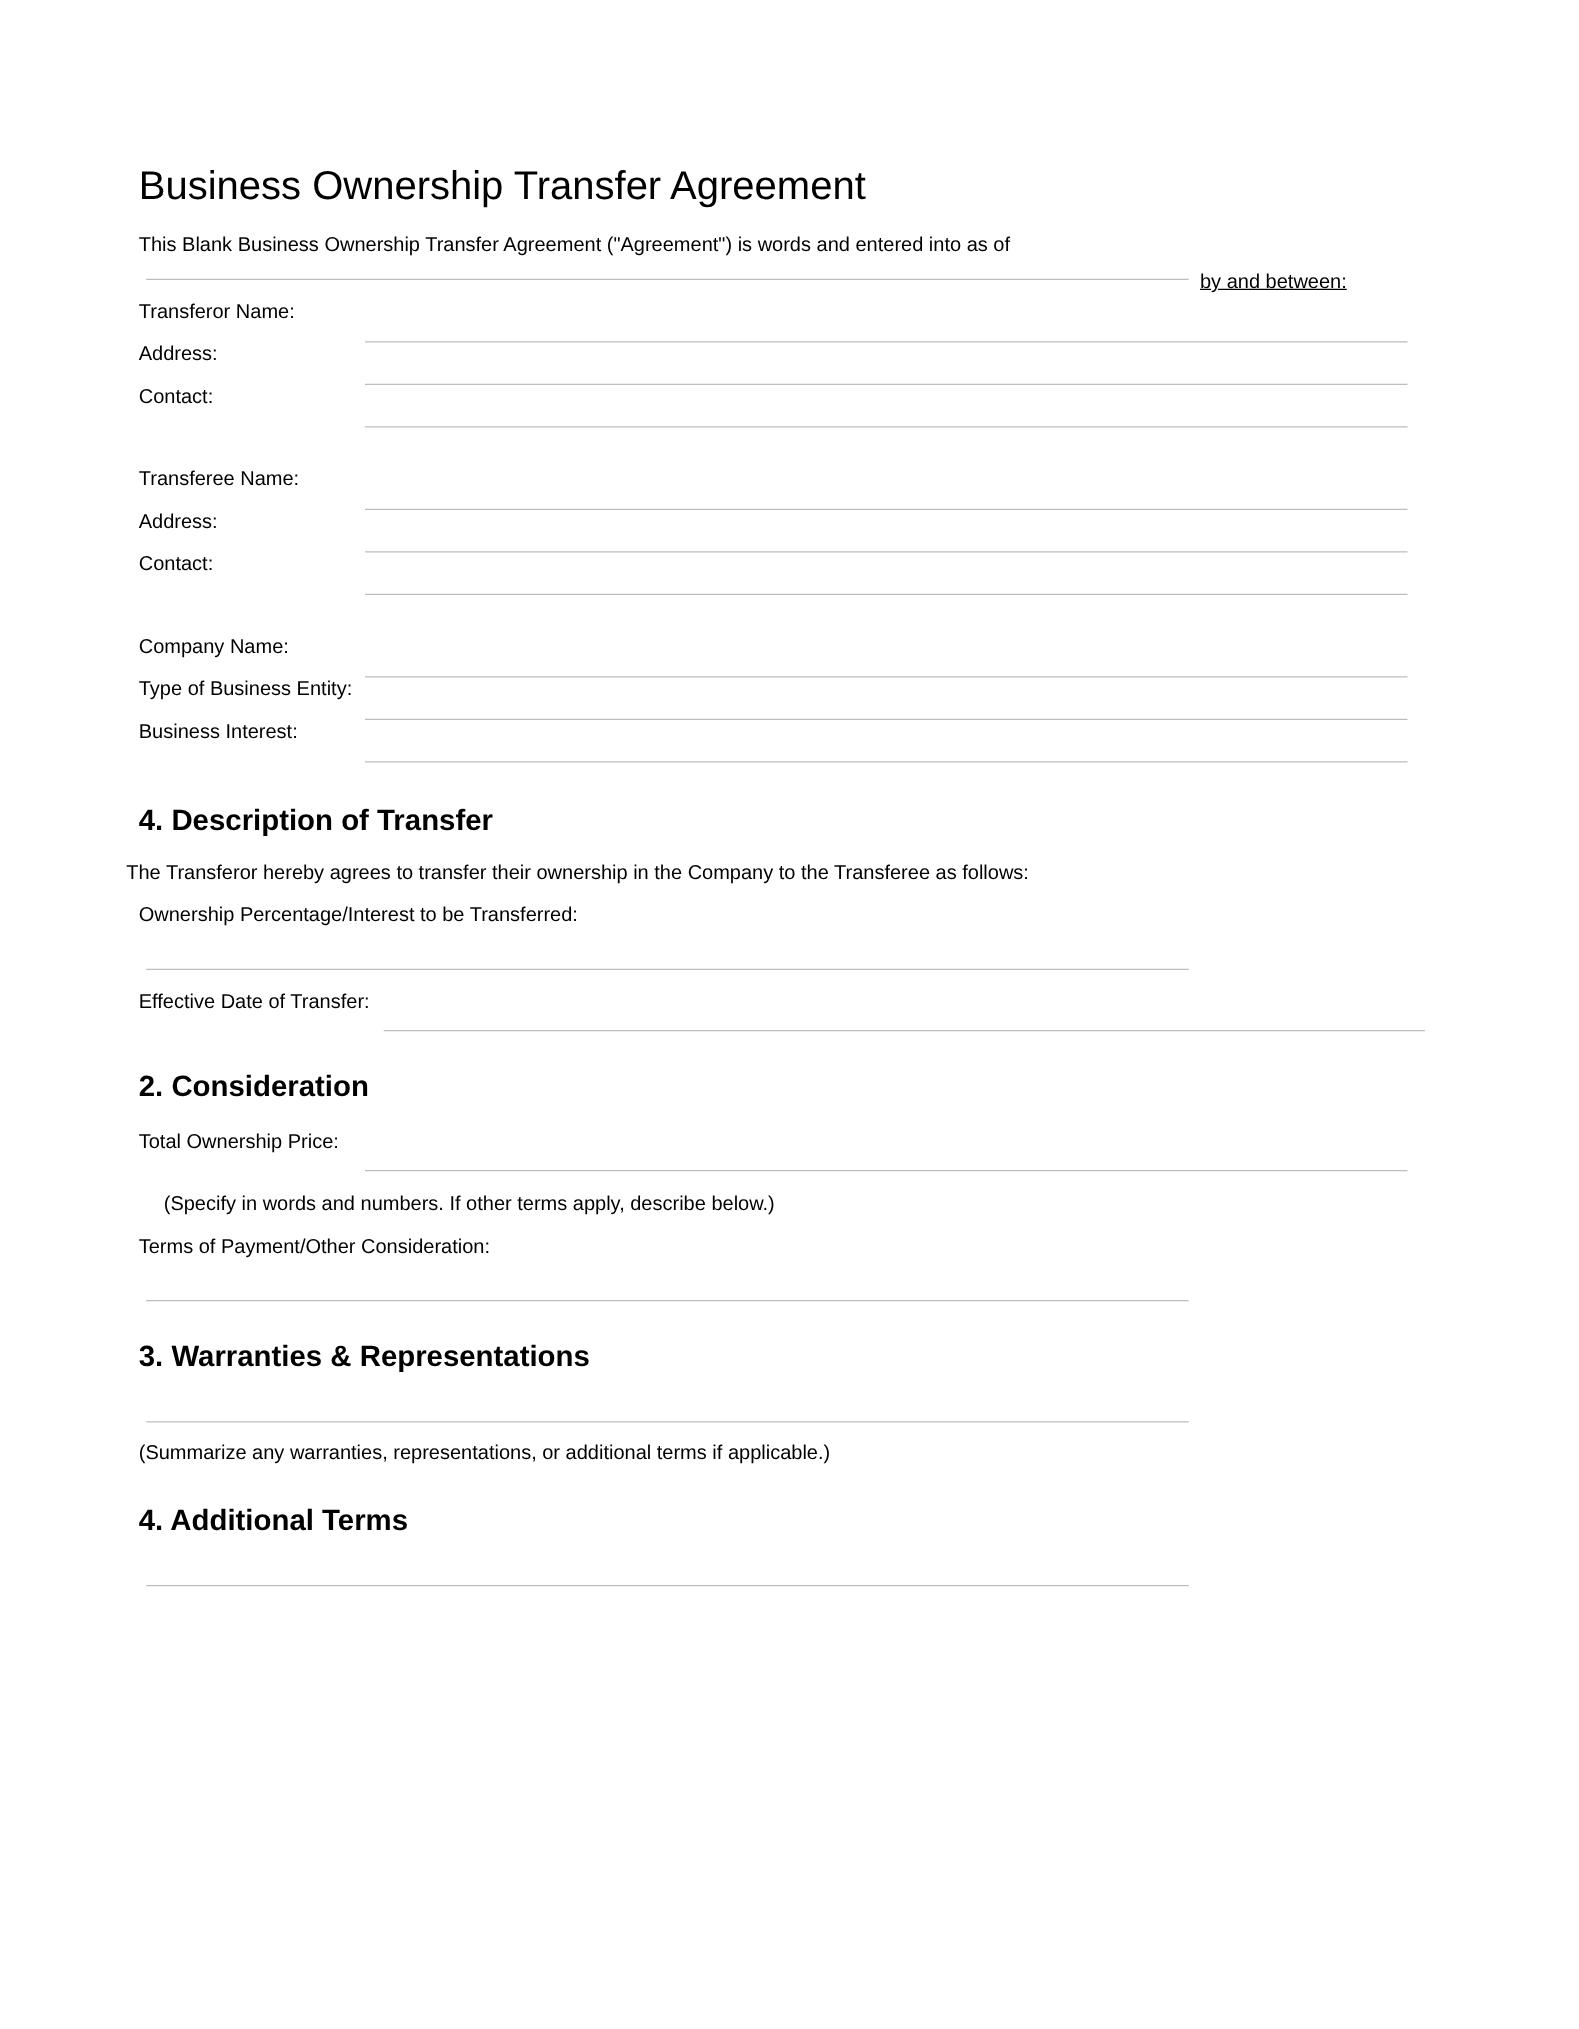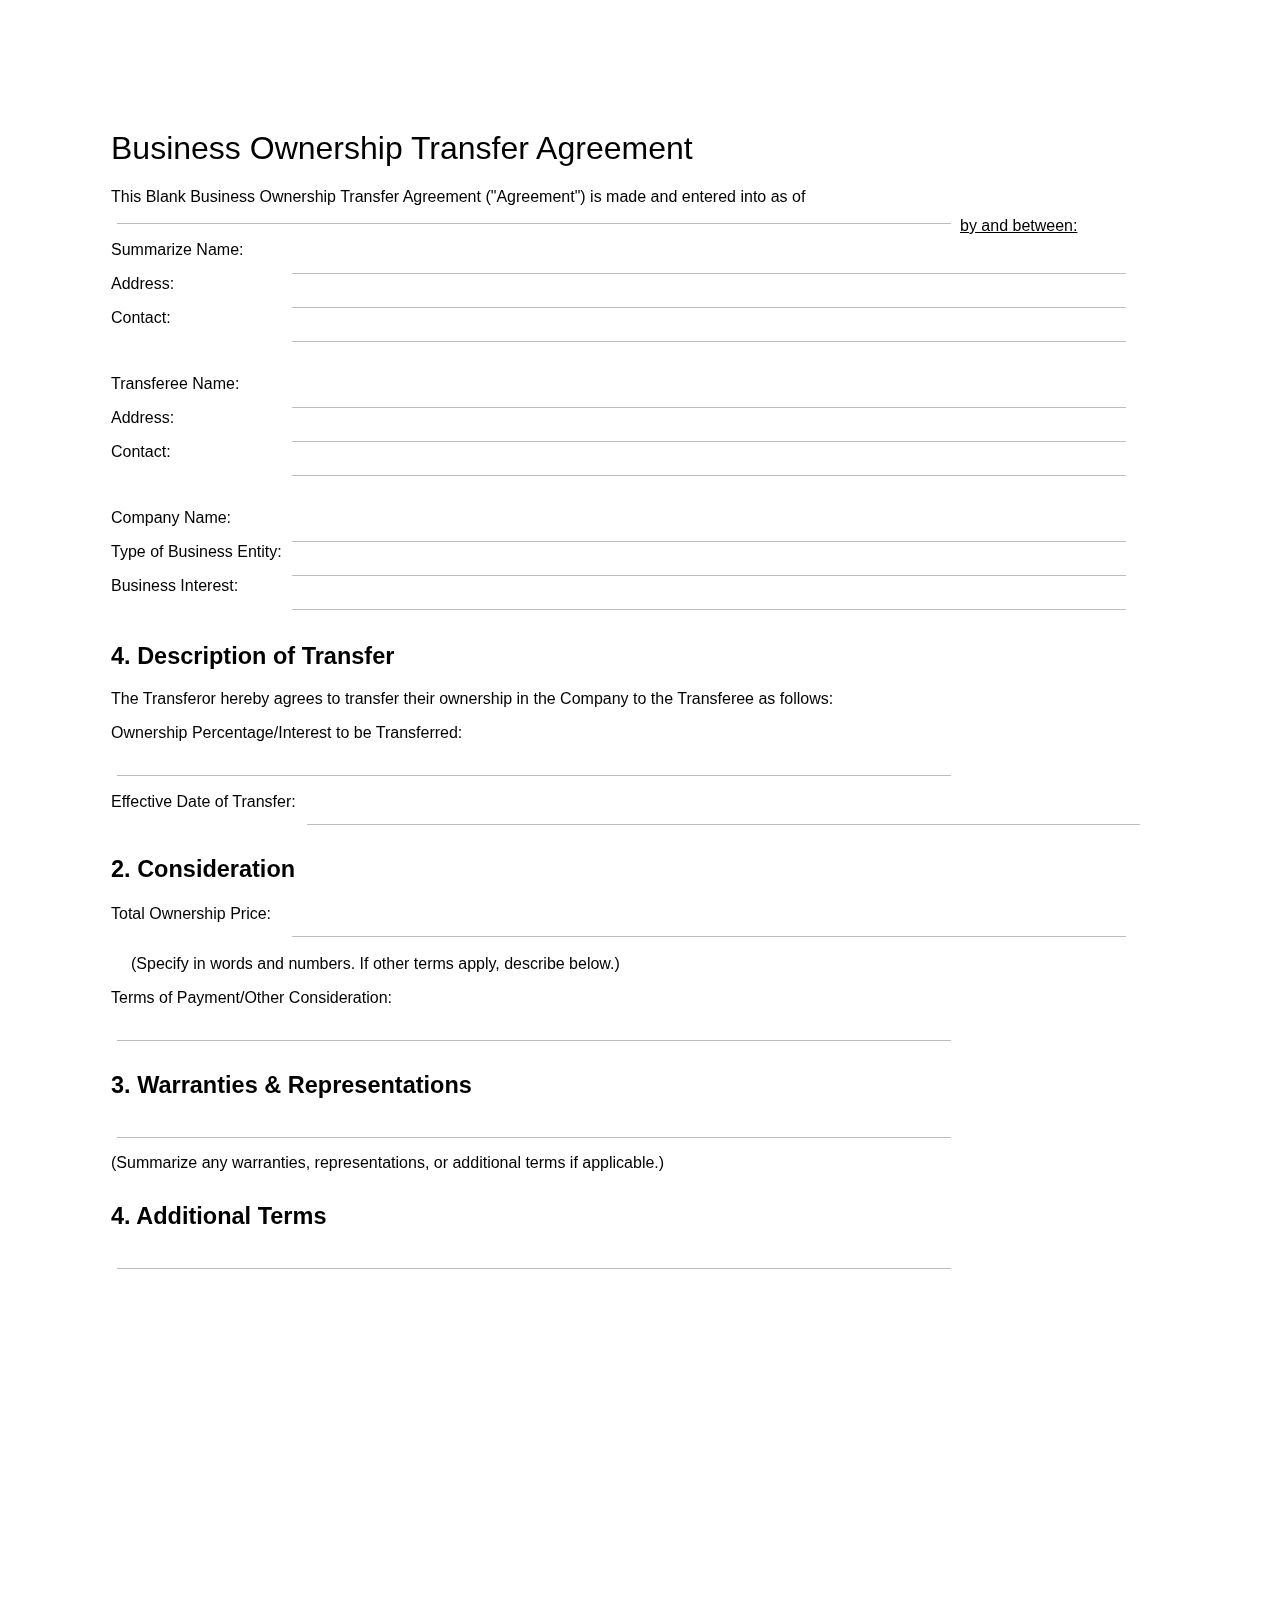--- a/index.html
+++ b/index.html
@@ -9,25 +9,25 @@
   .title { font-size: 32px; font-weight: normal; left: 111px; top: 130px; }
   .p { font-size: 16px; line-height: 19px; }
   .h2 { font-size: 23.5px; font-weight: bold; left: 111px; }
   .line { position: absolute; height: 0; border-top: 1.5px solid #bdbdbd; }
 </style>
 </head>
 <body>
 
 <div class="abs title">Business Ownership Transfer Agreement</div>
 
-<div class="abs p" style="left:111px; top:187px;">This Blank Business Ownership Transfer Agreement ("Agreement") is made and entered into as of</div>
+<div class="abs p" style="left:111px; top:187px;">This Blank Business Ownership Transfer Agreement ("Agreement") is words and entered into as of</div>
 <div class="line" style="left:117px; width:834px; top:223px;"></div>
 <div class="abs p" style="left:960px; top:216px;text-decoration:underline;">by and between:</div>
 
-<div class="abs p" style="left:111px; top:240px;">Summarize Name:</div>
+<div class="abs p" style="left:111px; top:240px;">Transferor Name:</div>
 <div class="line" style="left:292px; width:834px; top:273px;"></div>
 <div class="abs p" style="left:111px; top:274px;">Address:</div>
 <div class="line" style="left:292px; width:834px; top:307px;"></div>
 <div class="abs p" style="left:111px; top:308px;">Contact:</div>
 <div class="line" style="left:292px; width:834px; top:341px;"></div>
 
 <div class="abs p" style="left:111px; top:374px;">Transferee Name:</div>
 <div class="line" style="left:292px; width:834px; top:407px;"></div>
 <div class="abs p" style="left:111px; top:408px;">Address:</div>
 <div class="line" style="left:292px; width:834px; top:441px;"></div>
@@ -35,21 +35,21 @@
 <div class="line" style="left:292px; width:834px; top:475px;"></div>
 
 <div class="abs p" style="left:111px; top:508px;">Company Name:</div>
 <div class="line" style="left:292px; width:834px; top:541px;"></div>
 <div class="abs p" style="left:111px; top:542px;">Type of Business Entity:</div>
 <div class="line" style="left:292px; width:834px; top:575px;"></div>
 <div class="abs p" style="left:111px; top:576px;">Business Interest:</div>
 <div class="line" style="left:292px; width:834px; top:609px;"></div>
 
 <div class="abs h2" style="top:643px;">4. Description of Transfer</div>
-<div class="abs p" style="left:111px; top:689px;">The Transferor hereby agrees to transfer their ownership in the Company to the Transferee as follows:</div>
+<div class="abs p" style="left:101px; top:689px;">The Transferor hereby agrees to transfer their ownership in the Company to the Transferee as follows:</div>
 <div class="abs p" style="left:111px; top:723px;">Ownership Percentage/Interest to be Transferred:</div>
 <div class="line" style="left:117px; width:834px; top:775px;"></div>
 <div class="abs p" style="left:111px; top:792px;">Effective Date of Transfer:</div>
 <div class="line" style="left:307px; width:833px; top:824px;"></div>
 
 <div class="abs h2" style="top:856px;">2. Consideration</div>
 <div class="abs p" style="left:111px; top:904px;">Total Ownership Price:</div>
 <div class="line" style="left:292px; width:834px; top:936px;"></div>
 <div class="abs p" style="left:111px; top:954px;margin-left:20px;">(Specify in words and numbers. If other terms apply, describe below.)</div>
 <div class="abs p" style="left:111px; top:988px;">Terms of Payment/Other Consideration:</div>

